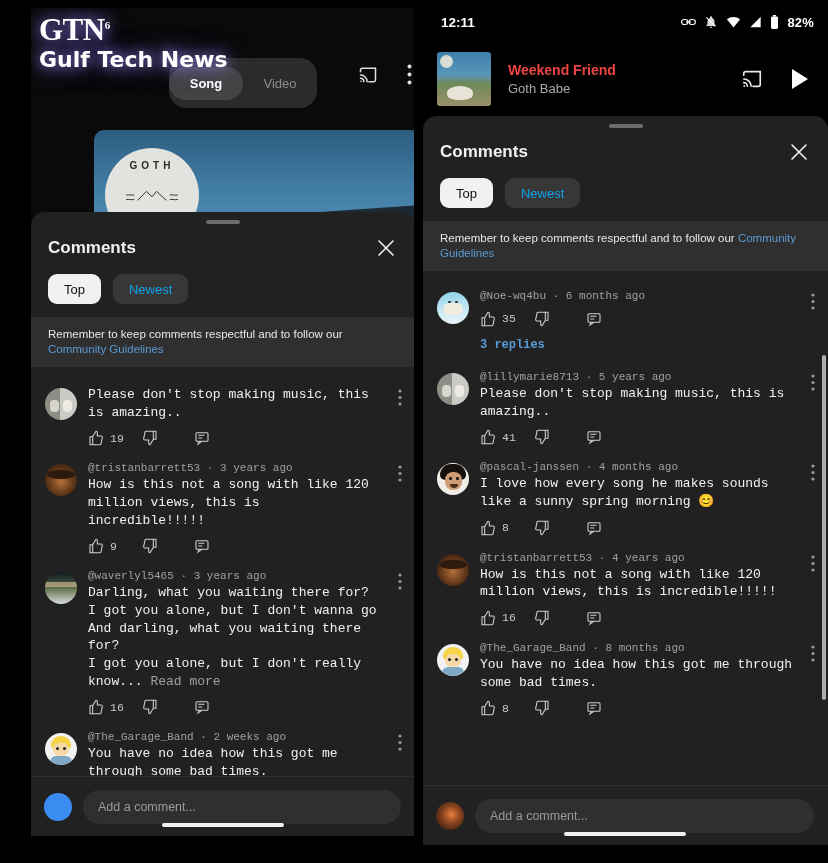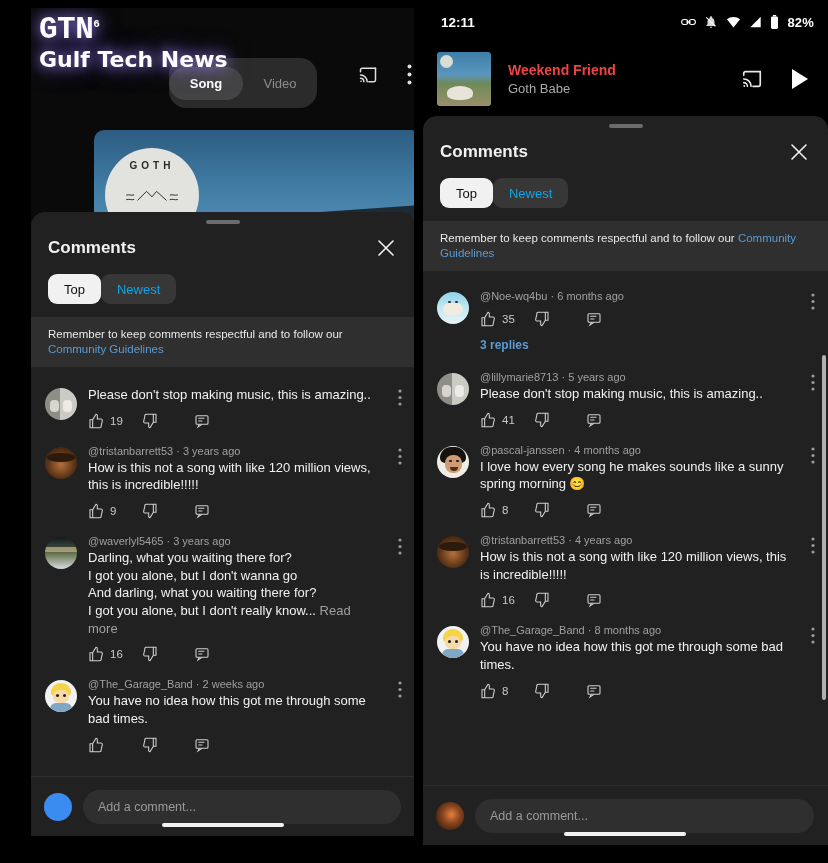--- a/index.html
+++ b/index.html
@@ -99,21 +99,21 @@
 
   
   .brand {
     position: absolute; left: 8px; top: 6px;
     z-index: 40; pointer-events: none;
   }
   .brand .gtn {
     font-size: 31px; font-weight: 800; color: #fff;
     letter-spacing: -0.5px; line-height: 1;
     text-shadow: 0 0 14px rgba(170,140,255,.95), 0 0 26px rgba(140,110,255,.6);
-    font-family: Liberation Mono, monospace;
+    font-family: Liberation Serif, serif;
   }
   .brand .gtn sup { font-size: 11px; font-weight: 600; vertical-align: super; }
   .brand .sub {
     margin-top: 4px;
     font-size: 22px; font-weight: 600; color: #fff;
     line-height: 1;
     text-shadow: 0 0 14px rgba(170,140,255,.95), 0 0 26px rgba(140,110,255,.6);
     font-family: "DejaVu Sans", sans-serif;
   }
 
@@ -127,37 +127,38 @@
   .grabber {
     width: 34px; height: 4px; border-radius: 2px;
     background: #6b6b6b; margin: 8px auto 0;
   }
   .sheet-title-row {
     display: flex; align-items: center; justify-content: space-between;
     padding: 12px 17px 0 17px;
   }
   .sheet-title { font-size: 17px; font-weight: 700; color: #f1f1f1; }
   .close-x { width: 24px; height: 24px; cursor: pointer; }
-  .chips { display: flex; gap: 0; padding: 14px 17px 13px 17px; }
+  .chips { display: flex; gap: 12px; padding: 14px 17px 13px 17px; }
   .chip {
     height: 30px; padding: 0 16px; border-radius: 9px;
     display: flex; align-items: center; justify-content: center;
     font-size: 13px; background: #373737; color: #0ea5e9;
   }
   .chip.active { background: #f1f1f1; color: #0f0f0f; }
   .notice {
     background: #2f2f2f; padding: 10px 17px;
     font-size: 11.5px; color: #e8e8e8; line-height: 1.3;
   }
   .notice a { color: #5a9bd5; text-decoration: none; }
 
   .comments {
     padding: 10px 3px 0 0;
     background: #212121;
     overflow: hidden;
+    font-family: Liberation Mono, monospace;
   }
   .cmt {
     display: flex; padding: 9px 14px 4px 14px; position: relative;
   }
   .avatar {
     width: 32px; height: 32px; border-radius: 50%;
     flex: 0 0 32px; margin-right: 11px; margin-top: 2px;
     background: #555; overflow: hidden; position: relative;
   }
   .cbody { flex: 1; min-width: 0; padding-right: 18px; }

